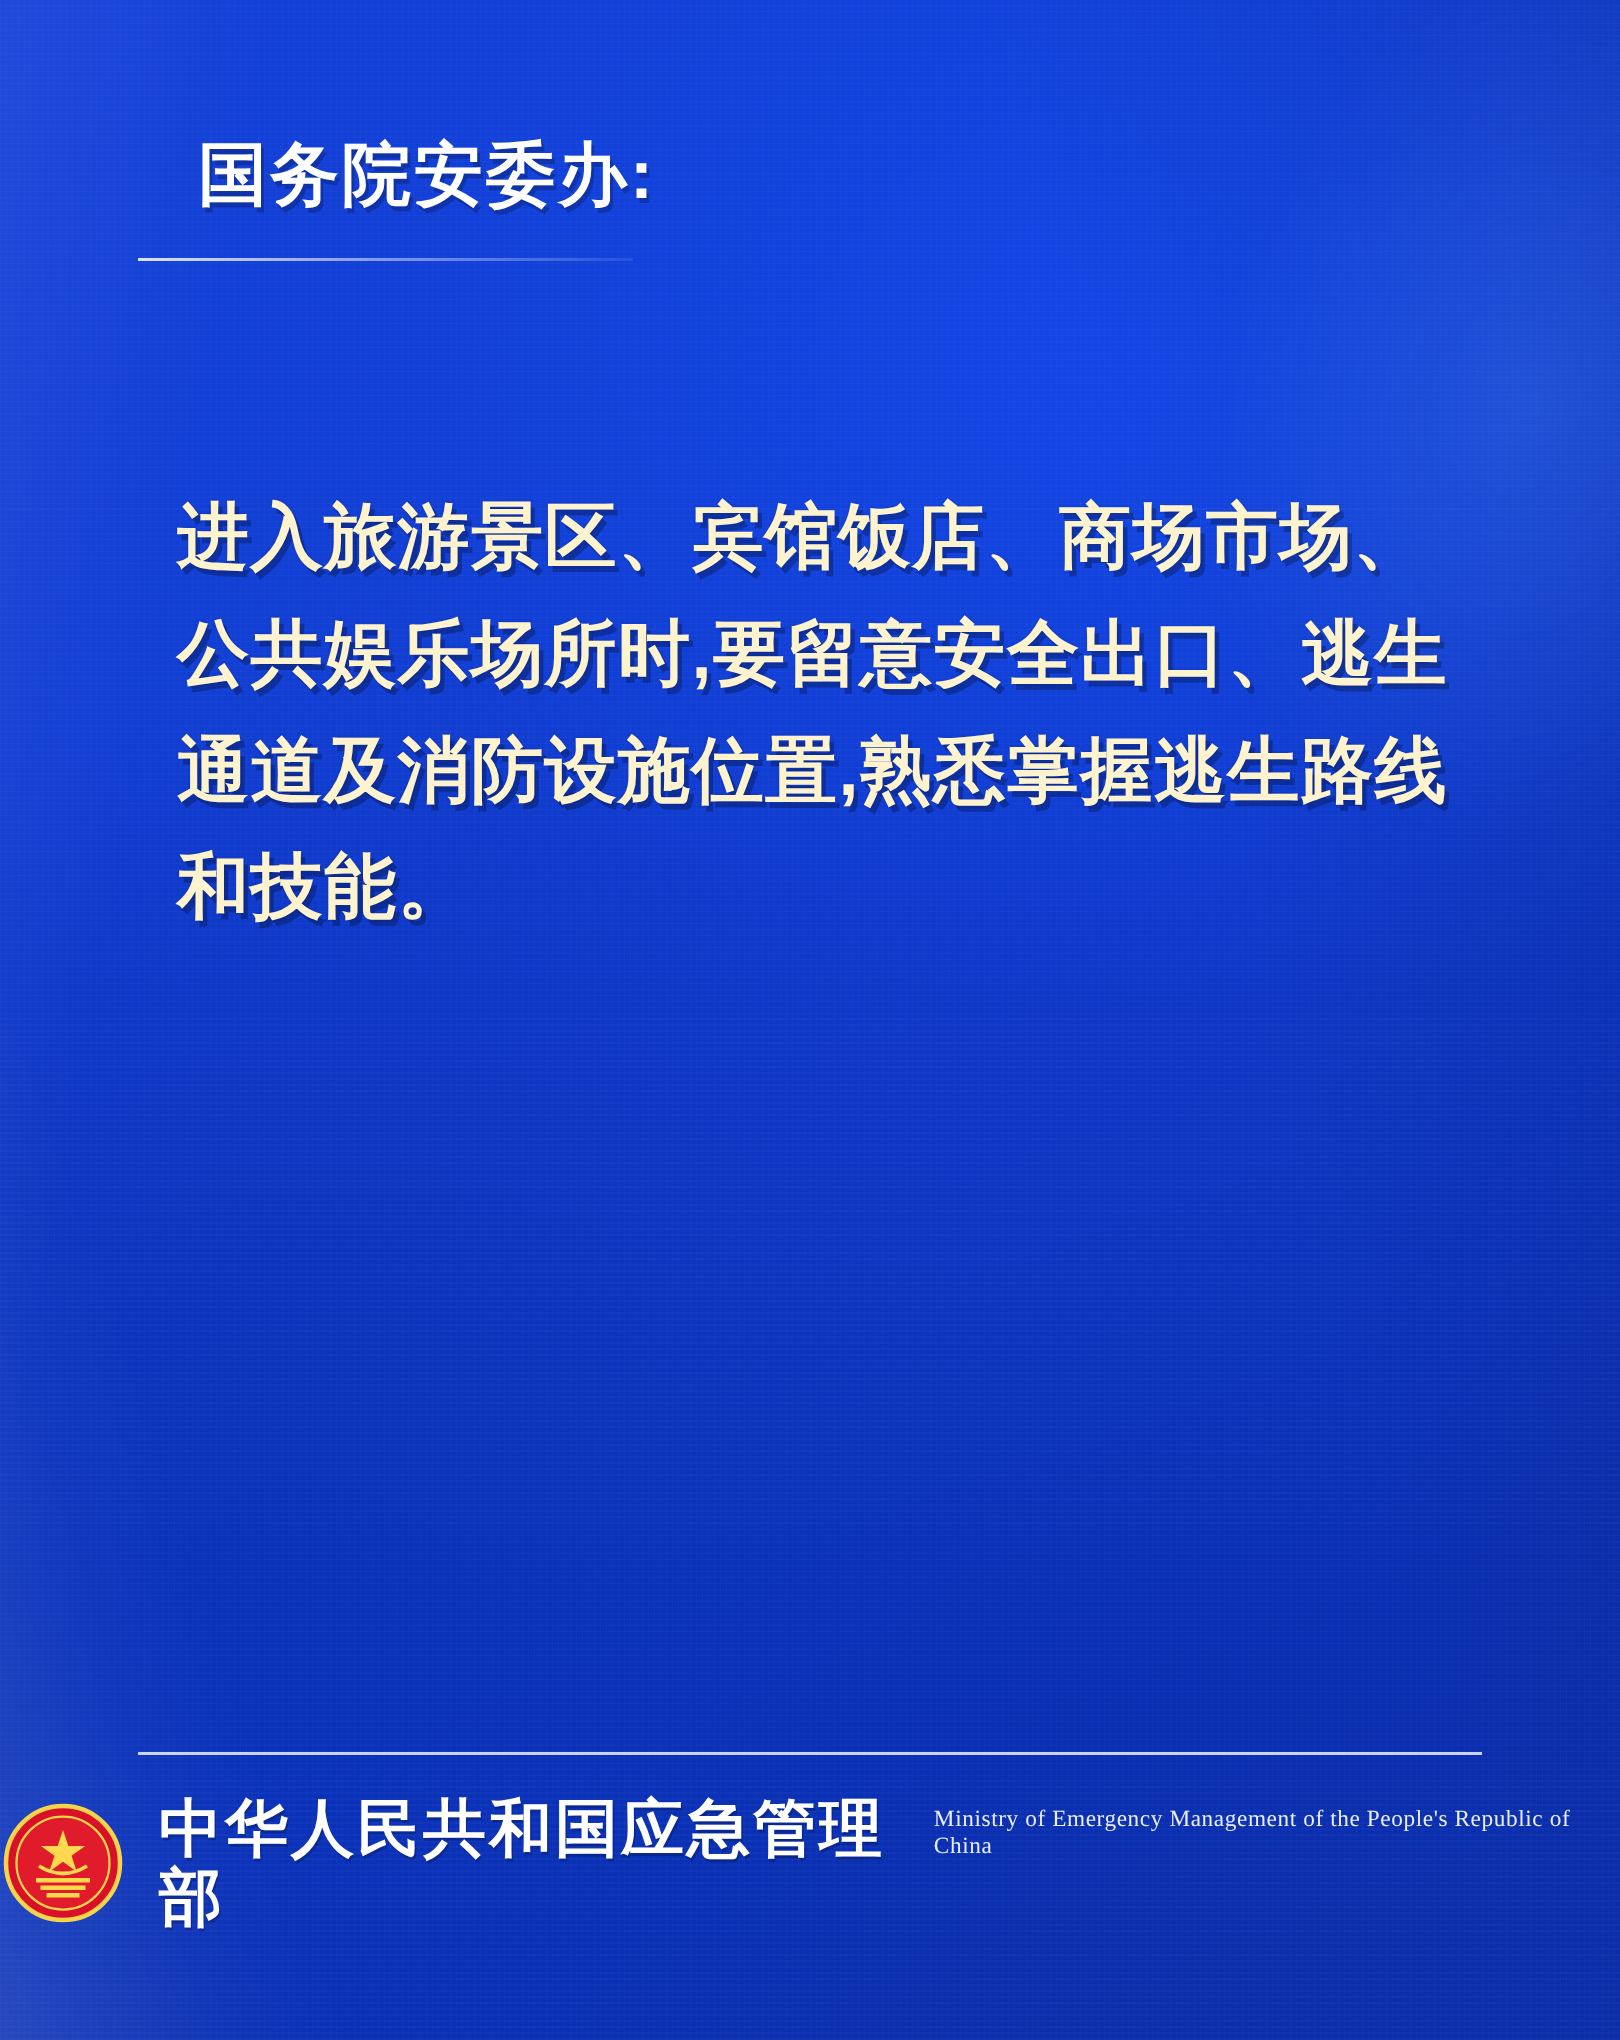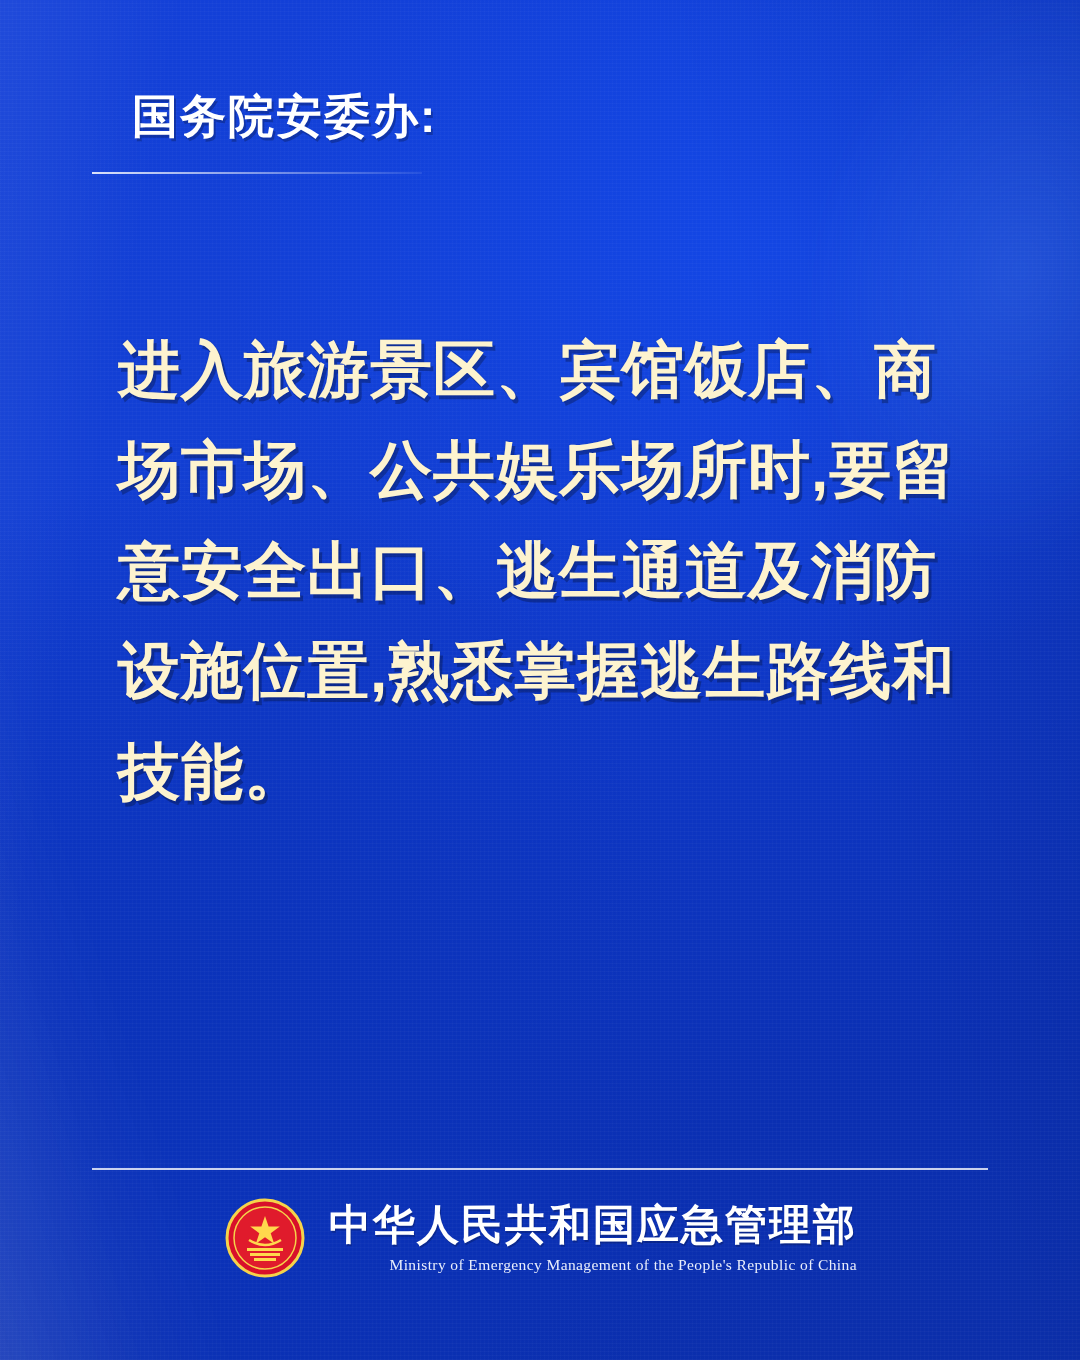--- a/index.html
+++ b/index.html
@@ -89,21 +89,21 @@
     top: 172px;
     width: 330px;
     height: 2px;
     background: linear-gradient(90deg, rgba(255,255,255,0.85), rgba(255,255,255,0.08));
   }
   .headline {
     position: absolute;
     left: 118px;
     right: 100px;
     top: 320px;
-    font-size: 62px;
+    font-size: 48px;
     line-height: 1.62;
     font-weight: bold;
     color: #fdf3cf;
     letter-spacing: 1px;
     text-shadow:
       3px 4px 0 rgba(0,0,0,0.26),
       0 0 2px rgba(0,0,0,0.18);
     text-align: left;
   }
   .footer-rule {
@@ -126,23 +126,21 @@
   }
   .emblem {
     width: 84px;
     height: 84px;
     position: relative;
     flex: 0 0 auto;
   }
   .emblem svg { display: block; }
   .footer-text {
     display: flex;
-    flex-direction: column;
     justify-content: center;
-    text-align: right;
   }
   .org-cn {
     font-size: 42px;
     font-weight: bold;
     color: #ffffff;
     letter-spacing: 2px;
     line-height: 1.1;
     text-shadow: 1px 2px 0 rgba(0,0,0,0.2);
   }
   .org-en {

